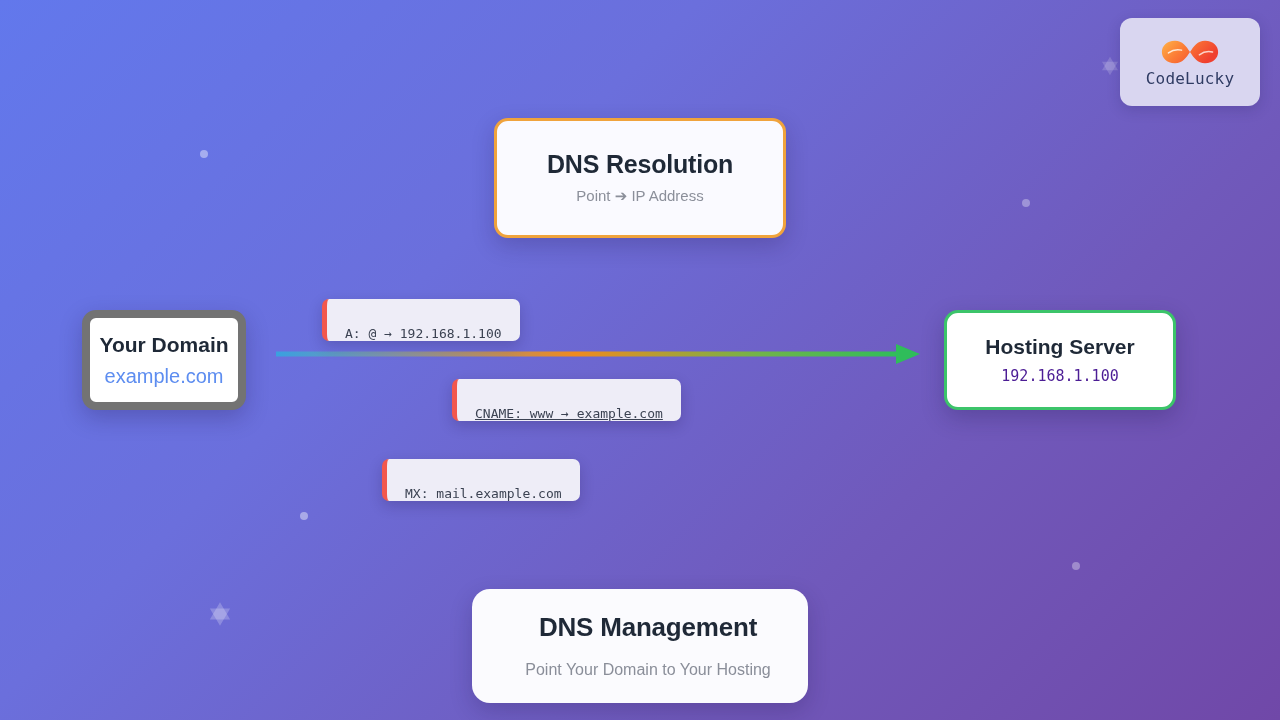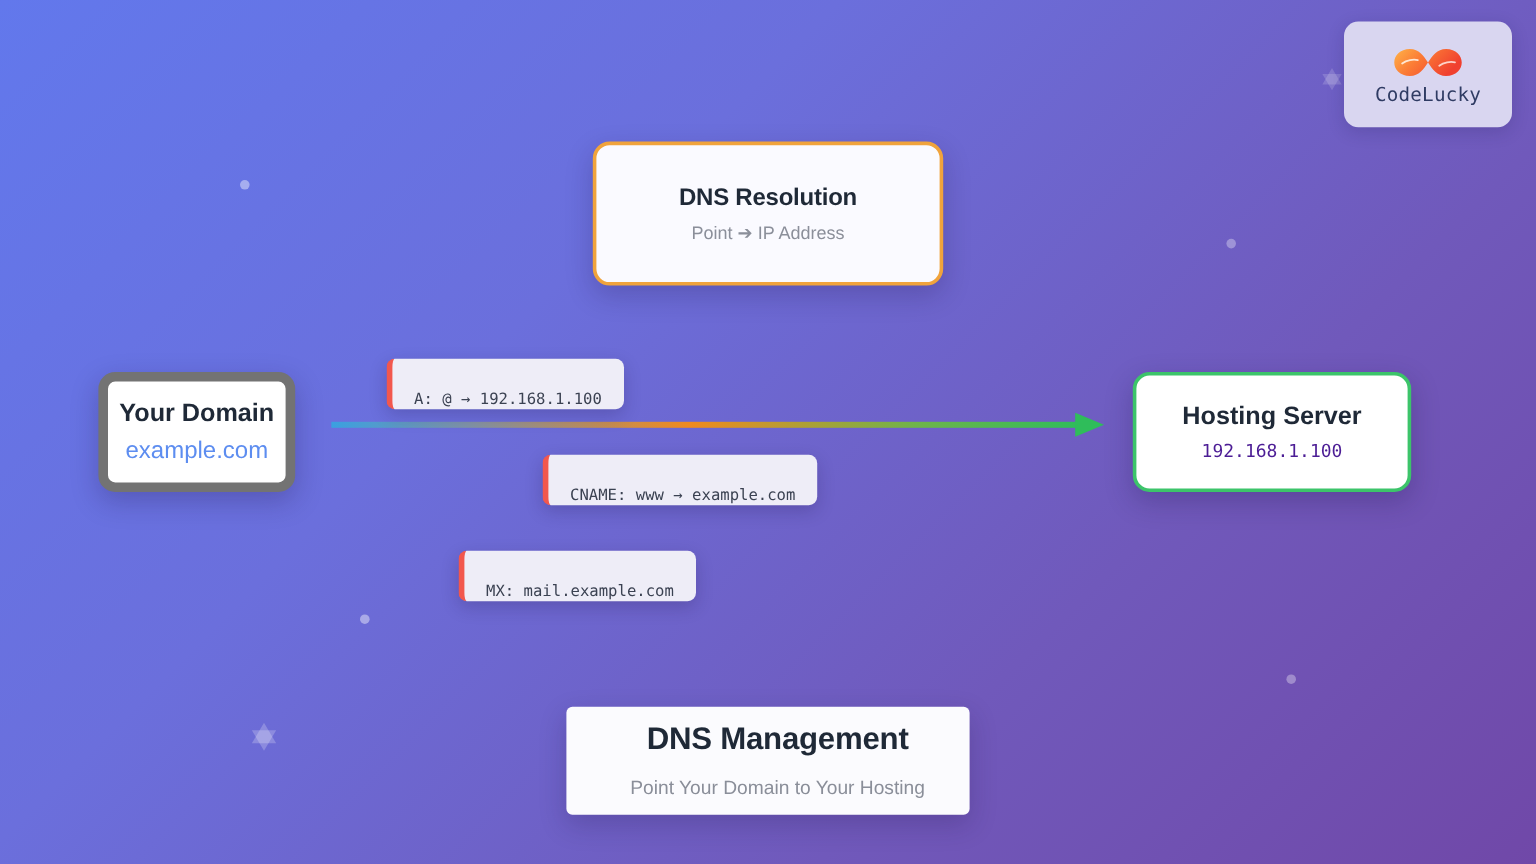--- a/index.html
+++ b/index.html
@@ -51,37 +51,37 @@
   
   .card {
     position:absolute;
     background:#f8f8fc;
     border-radius:14px;
     display:flex; flex-direction:column;
     align-items:center; justify-content:center;
     box-shadow: 0 8px 22px rgba(30,20,70,0.22);
   }
   .card .title {
-    font-size:20px; font-weight:bold; color:#1f2937;
+    font-size:25px; font-weight:bold; color:#1f2937;
     letter-spacing:-0.2px; line-height:1.1;
   }
   .card .sub {
     font-size:15px; color:#8b8f9a; margin-top:9px;
   }
 
   #dns-resolution-card {
     left:494px; top:118px; width:292px; height:120px;
     border:3px solid #f0a33c;
     background:#fafaff;
   }
 
   #dns-management-card {
-    left:472px; top:589px; width:336px; height:90px;
+    left:472px; top:589px; width:336px; height:114px;
     background:#fbfbfe;
-    border-radius:5px;
+    border-radius:18px;
     padding-left:16px;
   }
   #dns-management-card .title { font-size:26px; }
   #dns-management-card .sub { font-size:16px; margin-top:20px; color:#8a8e99; }
 
   
   .endpoint {
     position:absolute;
     background:#ffffff;
     border-radius:14px;
@@ -124,21 +124,21 @@
     display:flex; align-items:flex-end;
     padding:0 18px;
     height:42px;
     font-family:"DejaVu Sans Mono", monospace;
     font-size:13px;
     color:#3b4252;
     white-space:nowrap;
     box-shadow: 0 5px 14px rgba(30,20,70,0.22);
   }
   #record-a      { left:322px; top:299px; }
-  #record-cname  { left:452px; top:379px; }
+  #record-cname  { left:452px; top:379px;text-decoration:underline; }
   #record-mx     { left:382px; top:459px; }
 </style>
 </head>
 <body>
 
 <div class="stage">
 
   <div class="dot" style="left:200px;top:150px;width:8px;height:8px;opacity:.70;"></div>
   <div class="dot" style="left:1022px;top:199px;width:8px;height:8px;opacity:.55;"></div>
   <div class="dot" style="left:300px;top:512px;width:8px;height:8px;opacity:.70;"></div>

